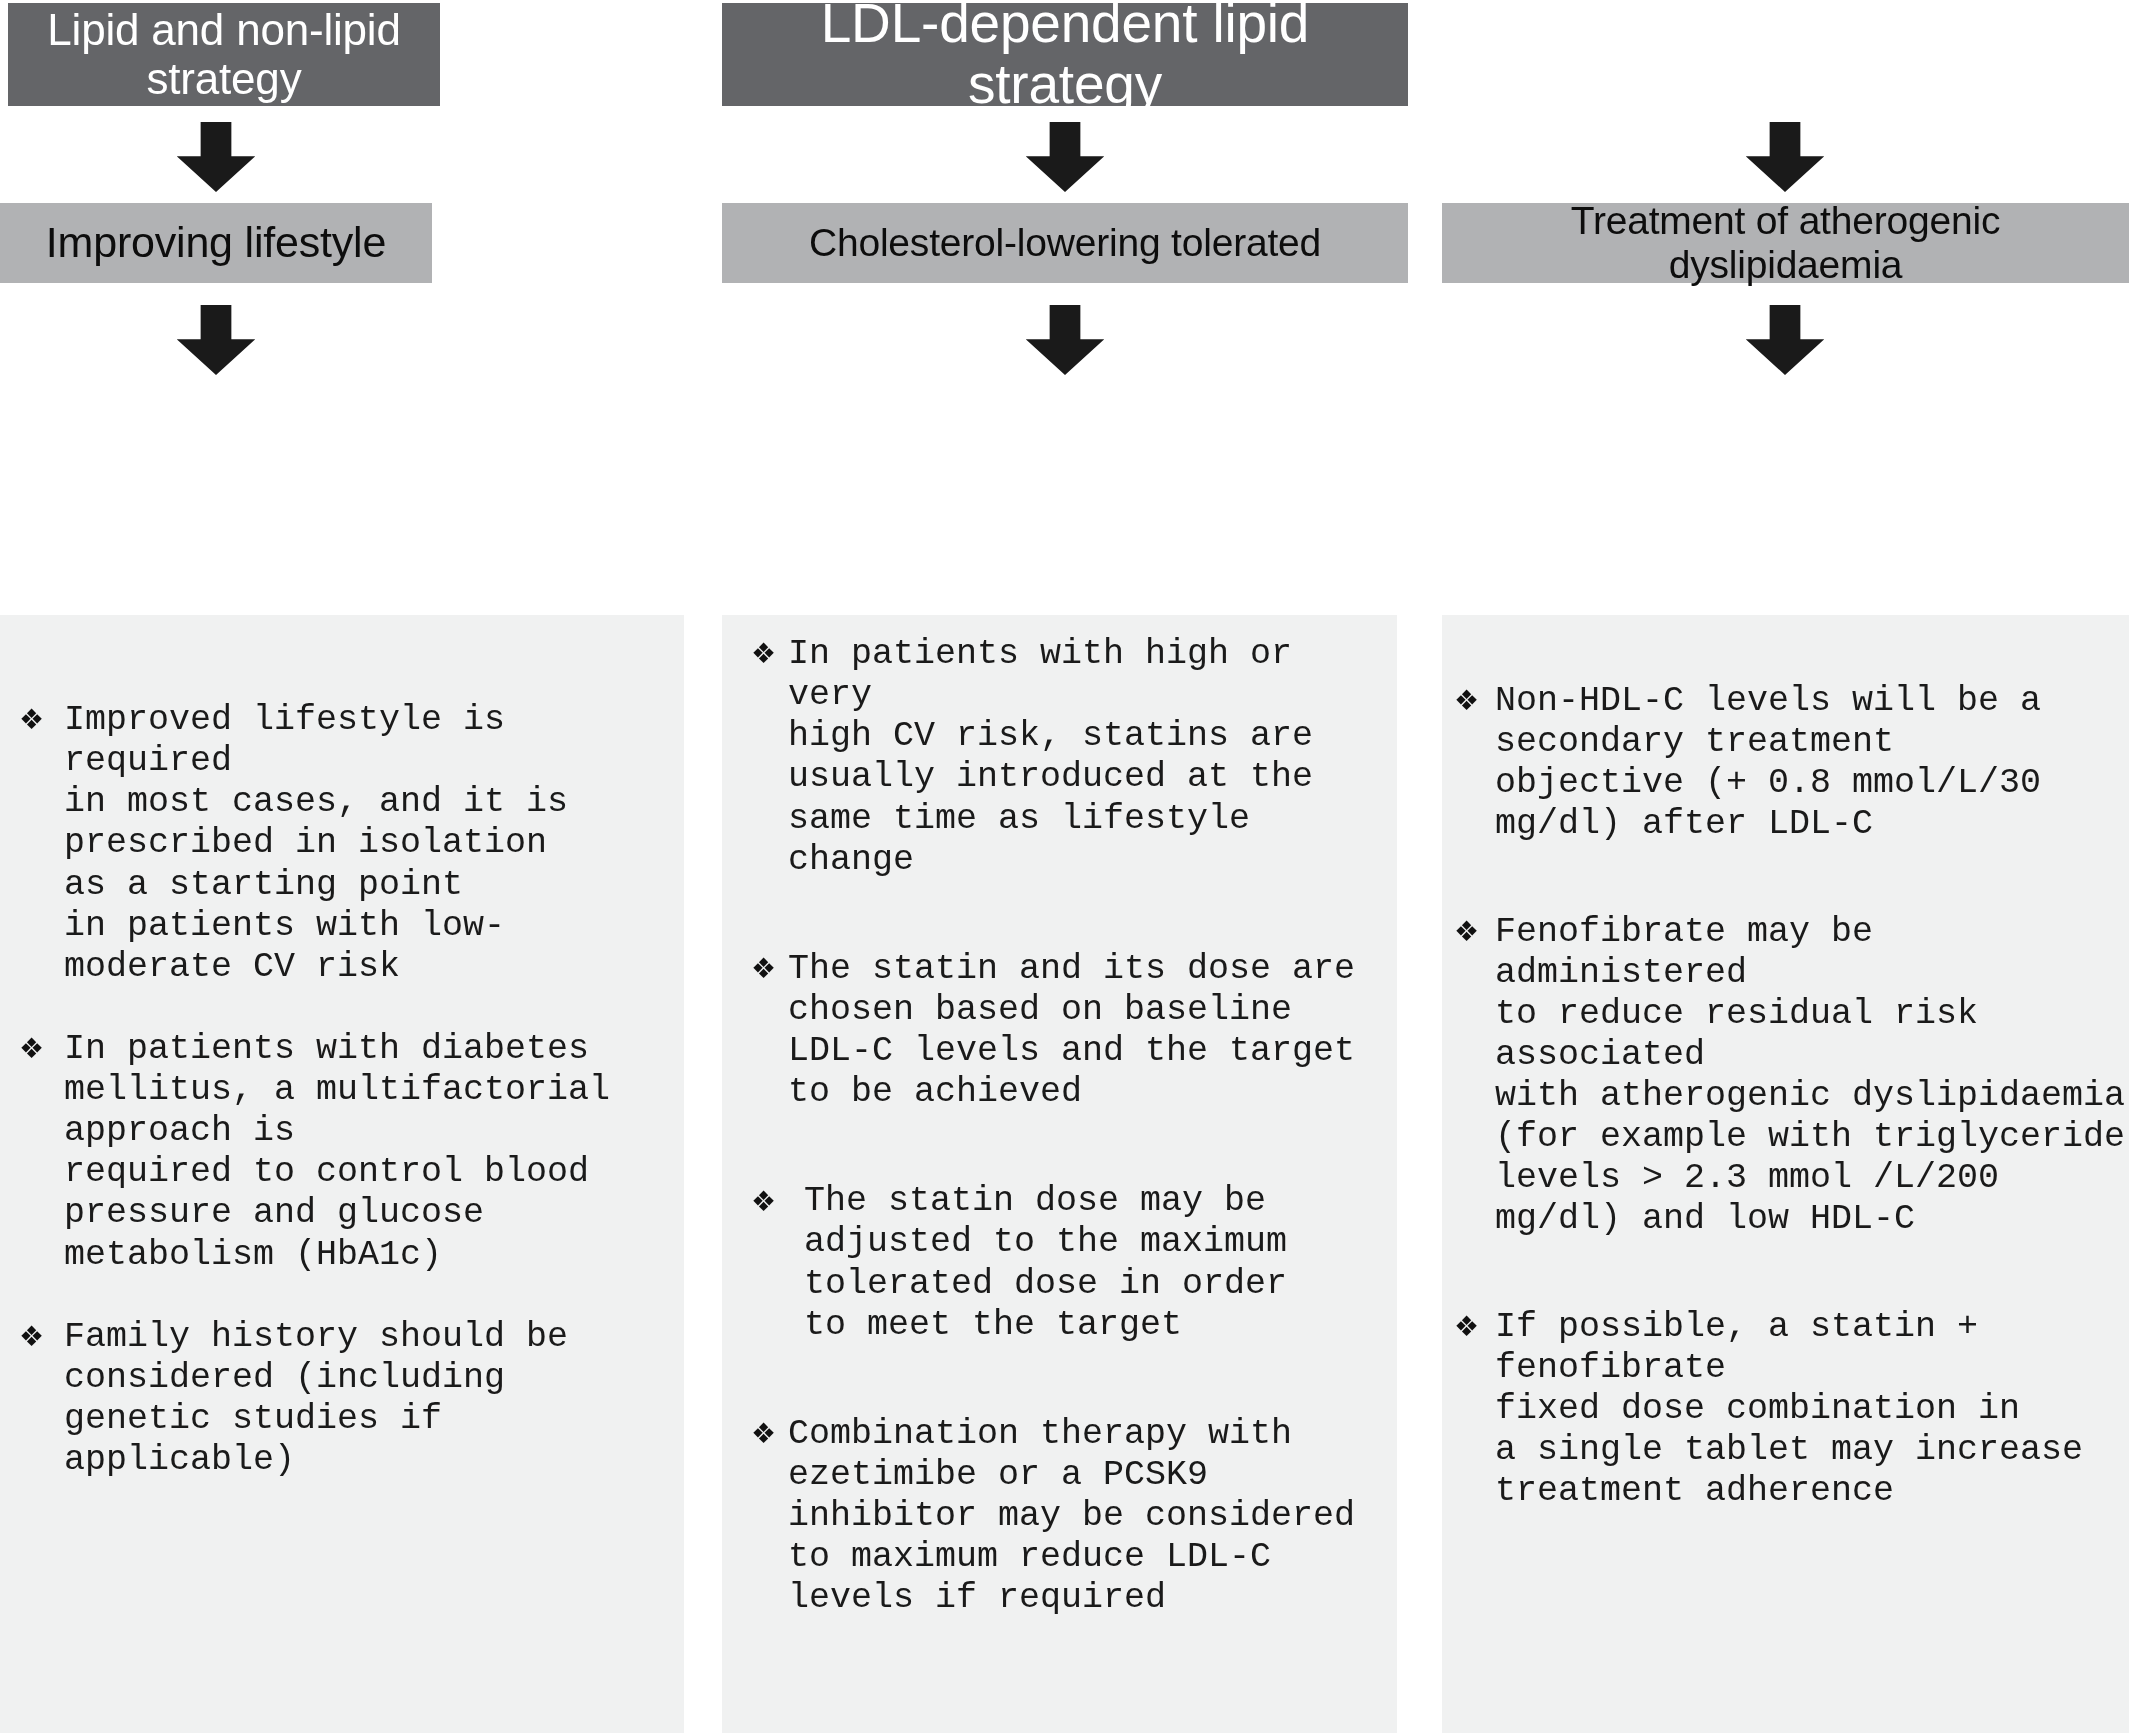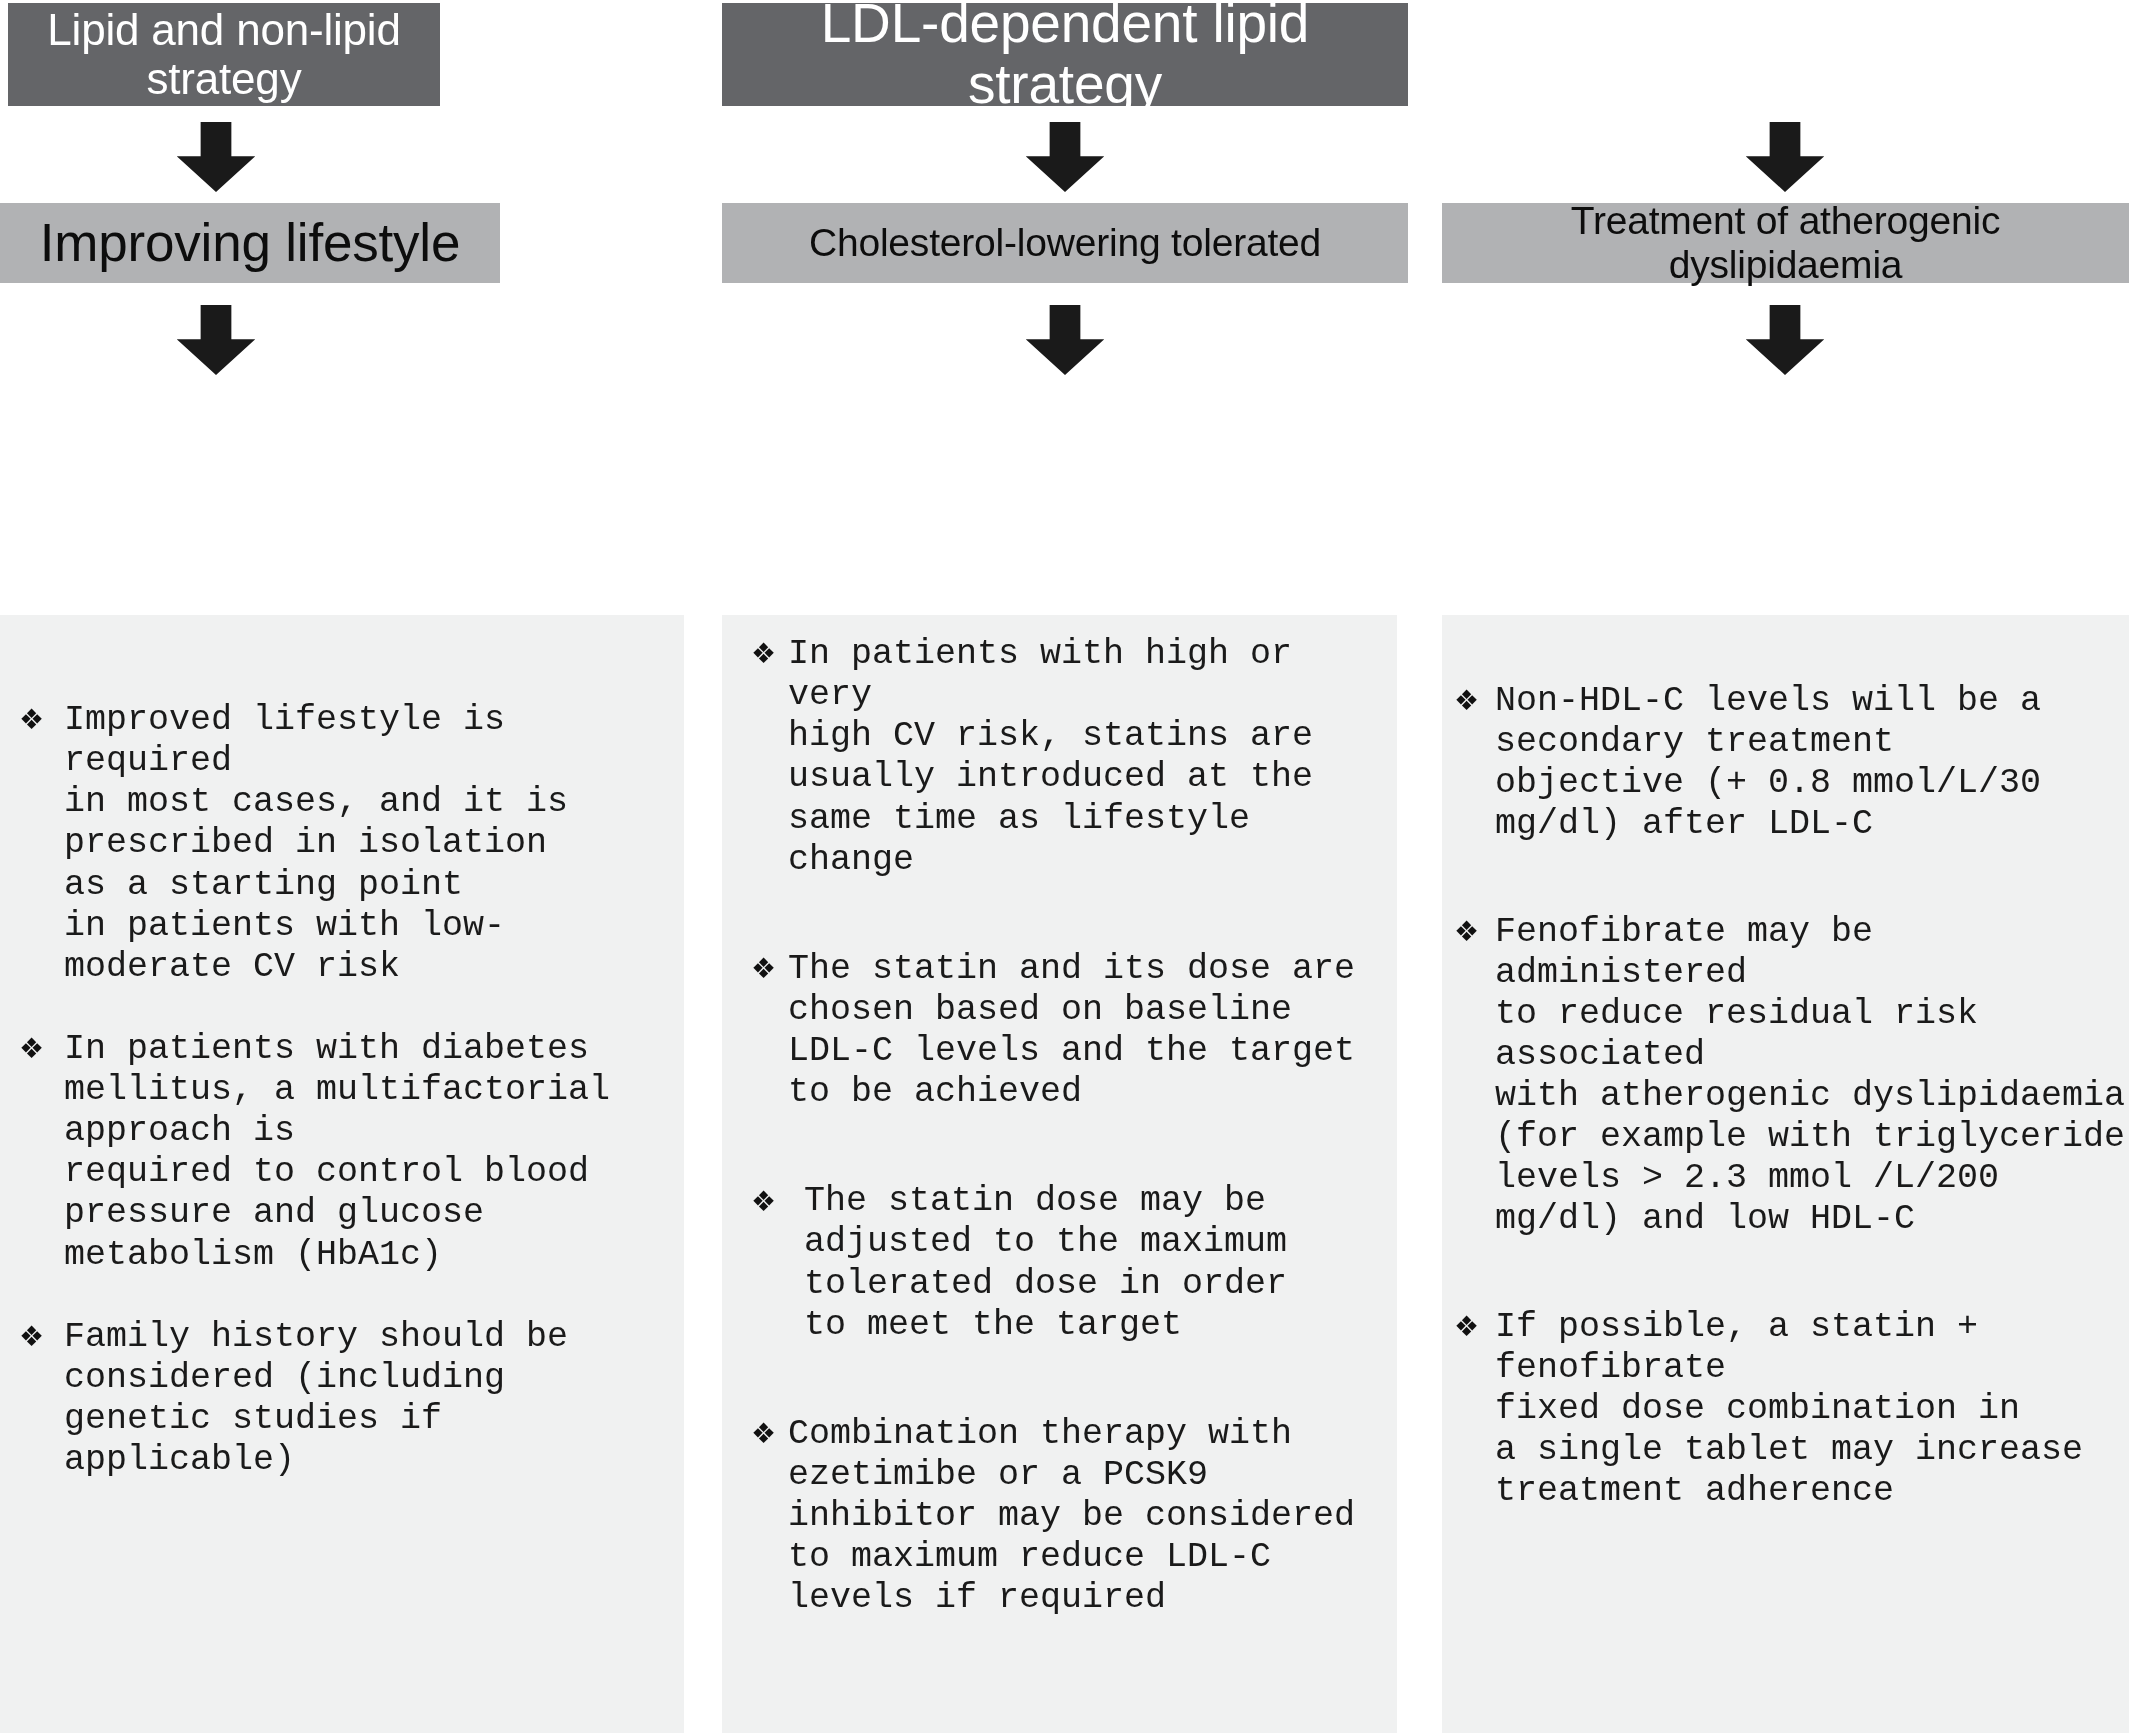--- a/index.html
+++ b/index.html
@@ -39,21 +39,21 @@
     position:absolute;top:203px;
     background:#b1b2b4;
     color:#0d0d0d;
     display:flex;align-items:center;justify-content:center;
     text-align:center;
     line-height:1.14;
     box-sizing:border-box;
     padding:2.6px 10.2px;
     letter-spacing:-0.2px;
   }
-  .col-1 .sub{left:0px;  width:500px; height:80px; font-size:53px;}
+  .col-1 .sub{left:0px;  width:432px; height:80px; font-size:43px;}
   .col-2 .sub{left:0px;  width:686px; height:80px; font-size:39px;}
   .col-3 .sub{left:0px;  width:687px; height:80px; font-size:39px;}
 
   
   .arrow{position:absolute;width:94px;height:70px;}
   .arrow svg{display:block;width:100%;height:100%;}
   .col-1 .arrow-a{left:169px;top:122px;}
   .col-1 .arrow-b{left:169px;top:305px;}
   .col-2 .arrow-a{left:296px;top:122px;}
   .col-2 .arrow-b{left:296px;top:305px;}

